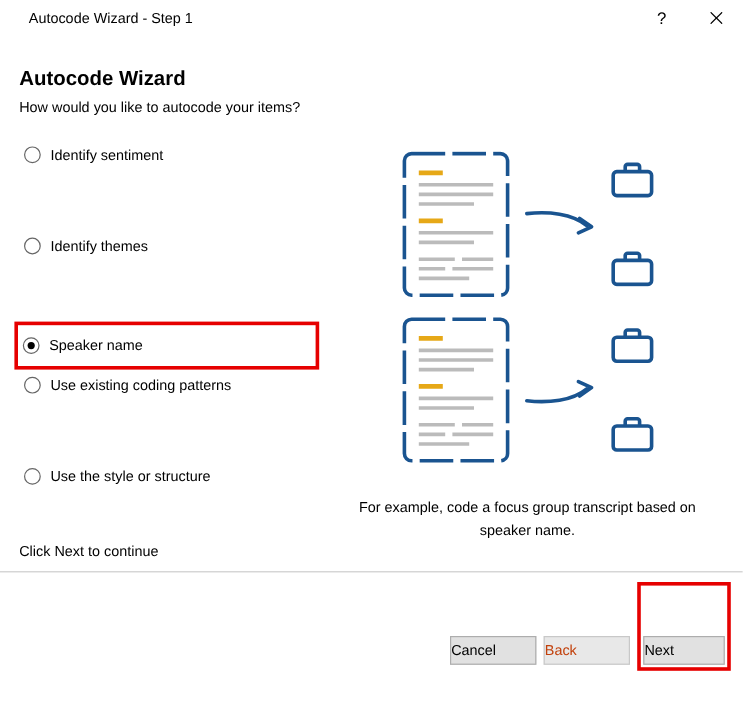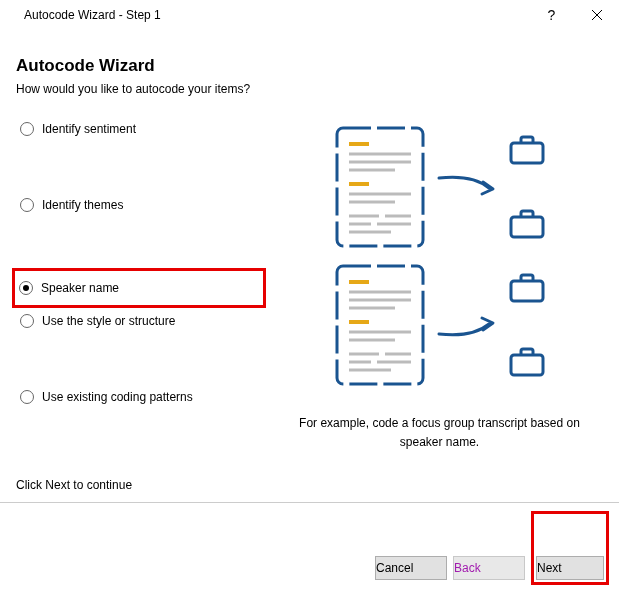--- a/index.html
+++ b/index.html
@@ -119,21 +119,20 @@
     height: 30px;
   }
   .desc {
     text-align: center;
     font-size: 12px;
     line-height: 1.6;
     margin-top: 6px;
     padding: 0 8px;
   }
   .continue-hint {
-    margin-top: 26px;
     font-size: 12px;
   }
   .footer-sep {
     margin-top: 10px;
     border-top: 1px solid #ccc;
   }
   .footer {
     display: flex;
     justify-content: flex-end;
     align-items: center;
@@ -146,21 +145,21 @@
     border: 1px solid #adadad;
     background: #e1e1e1;
     font-size: 12px;
     display: flex;
     align-items: center;
     justify-content: flex-start;
     cursor: default;
     margin-top: 40px;
   }
   .wbtn.disabled {
-    color: #a21caf;
+    color: #c2410c;
     background: #e8e8e8;
     border-color: #c8c8c8;
   }
   .next-wrap {
     border: 3px solid #e60000;
     padding: 2px;
     display: inline-flex;
   }
   .next-wrap .wbtn {
     min-width: 68px;
@@ -200,26 +199,26 @@
 
       <div class="highlighted-box">
         <div class="radio-row">
           <span class="radio-circle checked"></span>
           <span>Speaker name</span>
         </div>
       </div>
 
       <div class="radio-row">
         <span class="radio-circle"></span>
-        <span>Use the style or structure</span>
+        <span>Use existing coding patterns</span>
       </div>
 
       <div class="radio-row">
         <span class="radio-circle"></span>
-        <span>Use existing coding patterns</span>
+        <span>Use the style or structure</span>
       </div>
 
     </div>
 
     <div class="illus-col">
 
       <div class="illus-block">
         <svg class="doc" viewBox="0 0 90 122">
           <rect x="2" y="2" width="86" height="118" rx="6" fill="none" stroke="#1a5490" stroke-width="3" stroke-dasharray="28 6"></rect>
           <line x1="14" y1="18" x2="34" y2="18" stroke="#e6a817" stroke-width="4"></line>

